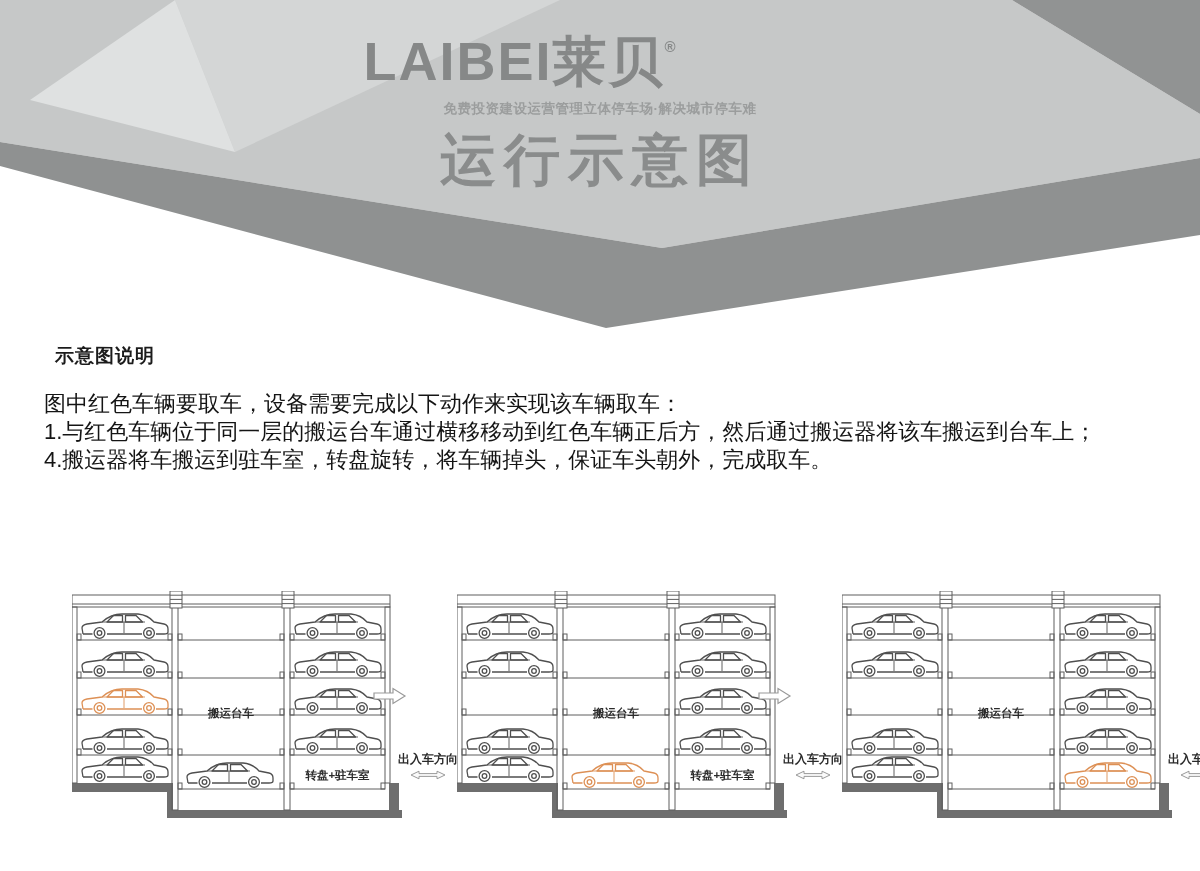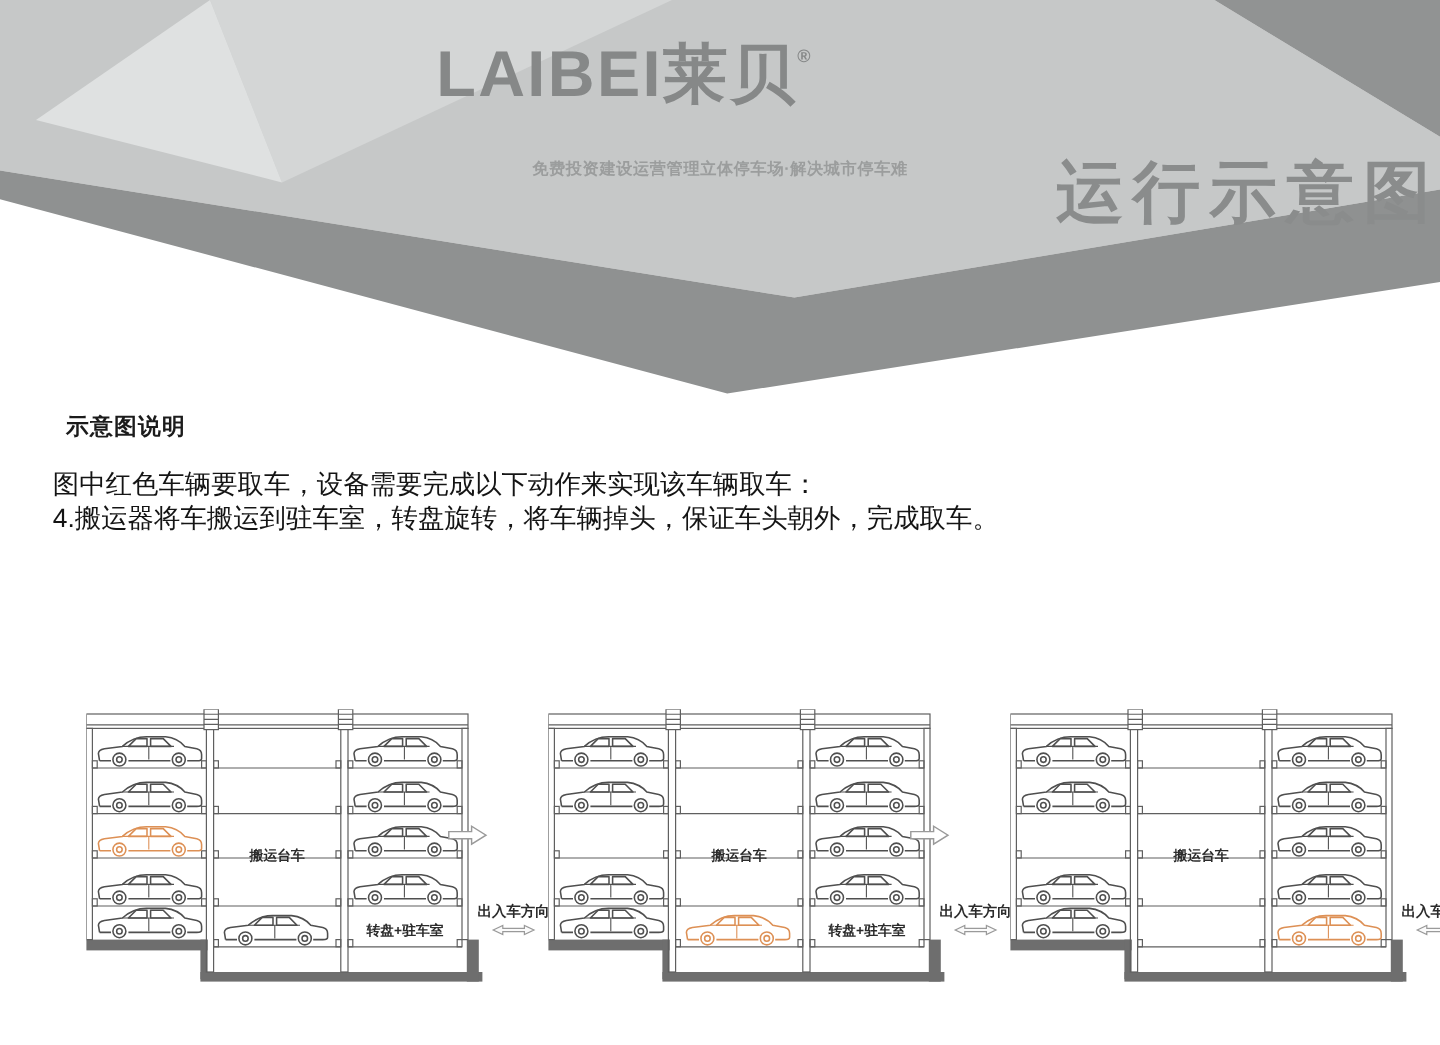--- a/index.html
+++ b/index.html
@@ -8,22 +8,22 @@
     background:#ffffff;
     font-family:"Liberation Sans","DejaVu Sans",sans-serif;
   }
   
   .hero{position:absolute;left:0;top:0;width:1200px;height:330px;}
   .hero svg{position:absolute;left:0;top:0;}
   .logo-line{position:absolute;left:0;top:26px;width:1039px;text-align:center;
     font-size:54px;font-weight:bold;letter-spacing:2px;color:#868888;}
   .logo-line sup{font-size:15px;font-weight:bold;vertical-align:28px;letter-spacing:0;}
   .slogan-line{position:absolute;left:0;top:100px;width:1200px;text-align:center;
-    font-size:13.5px;font-weight:bold;letter-spacing:.5px;color:#9b9d9d;margin-top:32px;}
-  .title-line{position:absolute;left:0;top:123px;width:1200px;text-align:right;
+    font-size:13.5px;font-weight:bold;letter-spacing:.5px;color:#9b9d9d;}
+  .title-line{position:absolute;left:0;top:123px;width:1200px;text-align:center;
     font-size:56px;font-weight:bold;letter-spacing:8px;color:#8a8c8c;}
   
   .desc-heading{position:absolute;left:55px;top:343px;font-size:19px;font-weight:bold;
     letter-spacing:1px;color:#1b1b1b;}
   .desc-body{position:absolute;left:44px;top:390px;width:1120px;font-size:22px;
     line-height:28px;color:#141414;}
   
   .diagram{position:absolute;top:591px;width:395px;height:244px;padding-left:36px;}
   #diagram-1{left:36px;} #diagram-2{left:421px;} #diagram-3{left:806px;}
   .step-arrow{position:absolute;top:686px;width:36px;height:20px;}
@@ -60,20 +60,21 @@
     <polygon id="hero-corner" points="1012,0 1200,0 1200,114" fill="#919393"></polygon>
   </svg>
   <div class="logo-line"><span>LAIBEI莱贝</span><sup>®</sup></div>
   <div class="slogan-line">免费投资建设运营管理立体停车场·解决城市停车难</div>
   <div class="title-line">运行示意图</div>
 </div>
 
 <div class="desc-heading">示意图说明</div>
 <div class="desc-body">
   <div>图中红色车辆要取车，设备需要完成以下动作来实现该车辆取车：</div>
+  <div>1.与红色车辆位于同一层的搬运台车通过横移移动到红色车辆正后方，然后通过搬运器将该车搬运到台车上；</div>
   <div>4.搬运器将车搬运到驻车室，转盘旋转，将车辆掉头，保证车头朝外，完成取车。</div>
 </div>
 
 <div id="diagram-1" class="diagram"><svg width="395" height="244" viewBox="0 -4 395 244">
       <g fill="#6e6e6e">
         <rect x="-3" y="188" width="104" height="9"></rect>
         <rect x="95" y="188" width="6" height="33"></rect>
         <rect x="95" y="215" width="235" height="8"></rect>
         <rect x="317" y="188" width="10" height="35"></rect>
       </g>

